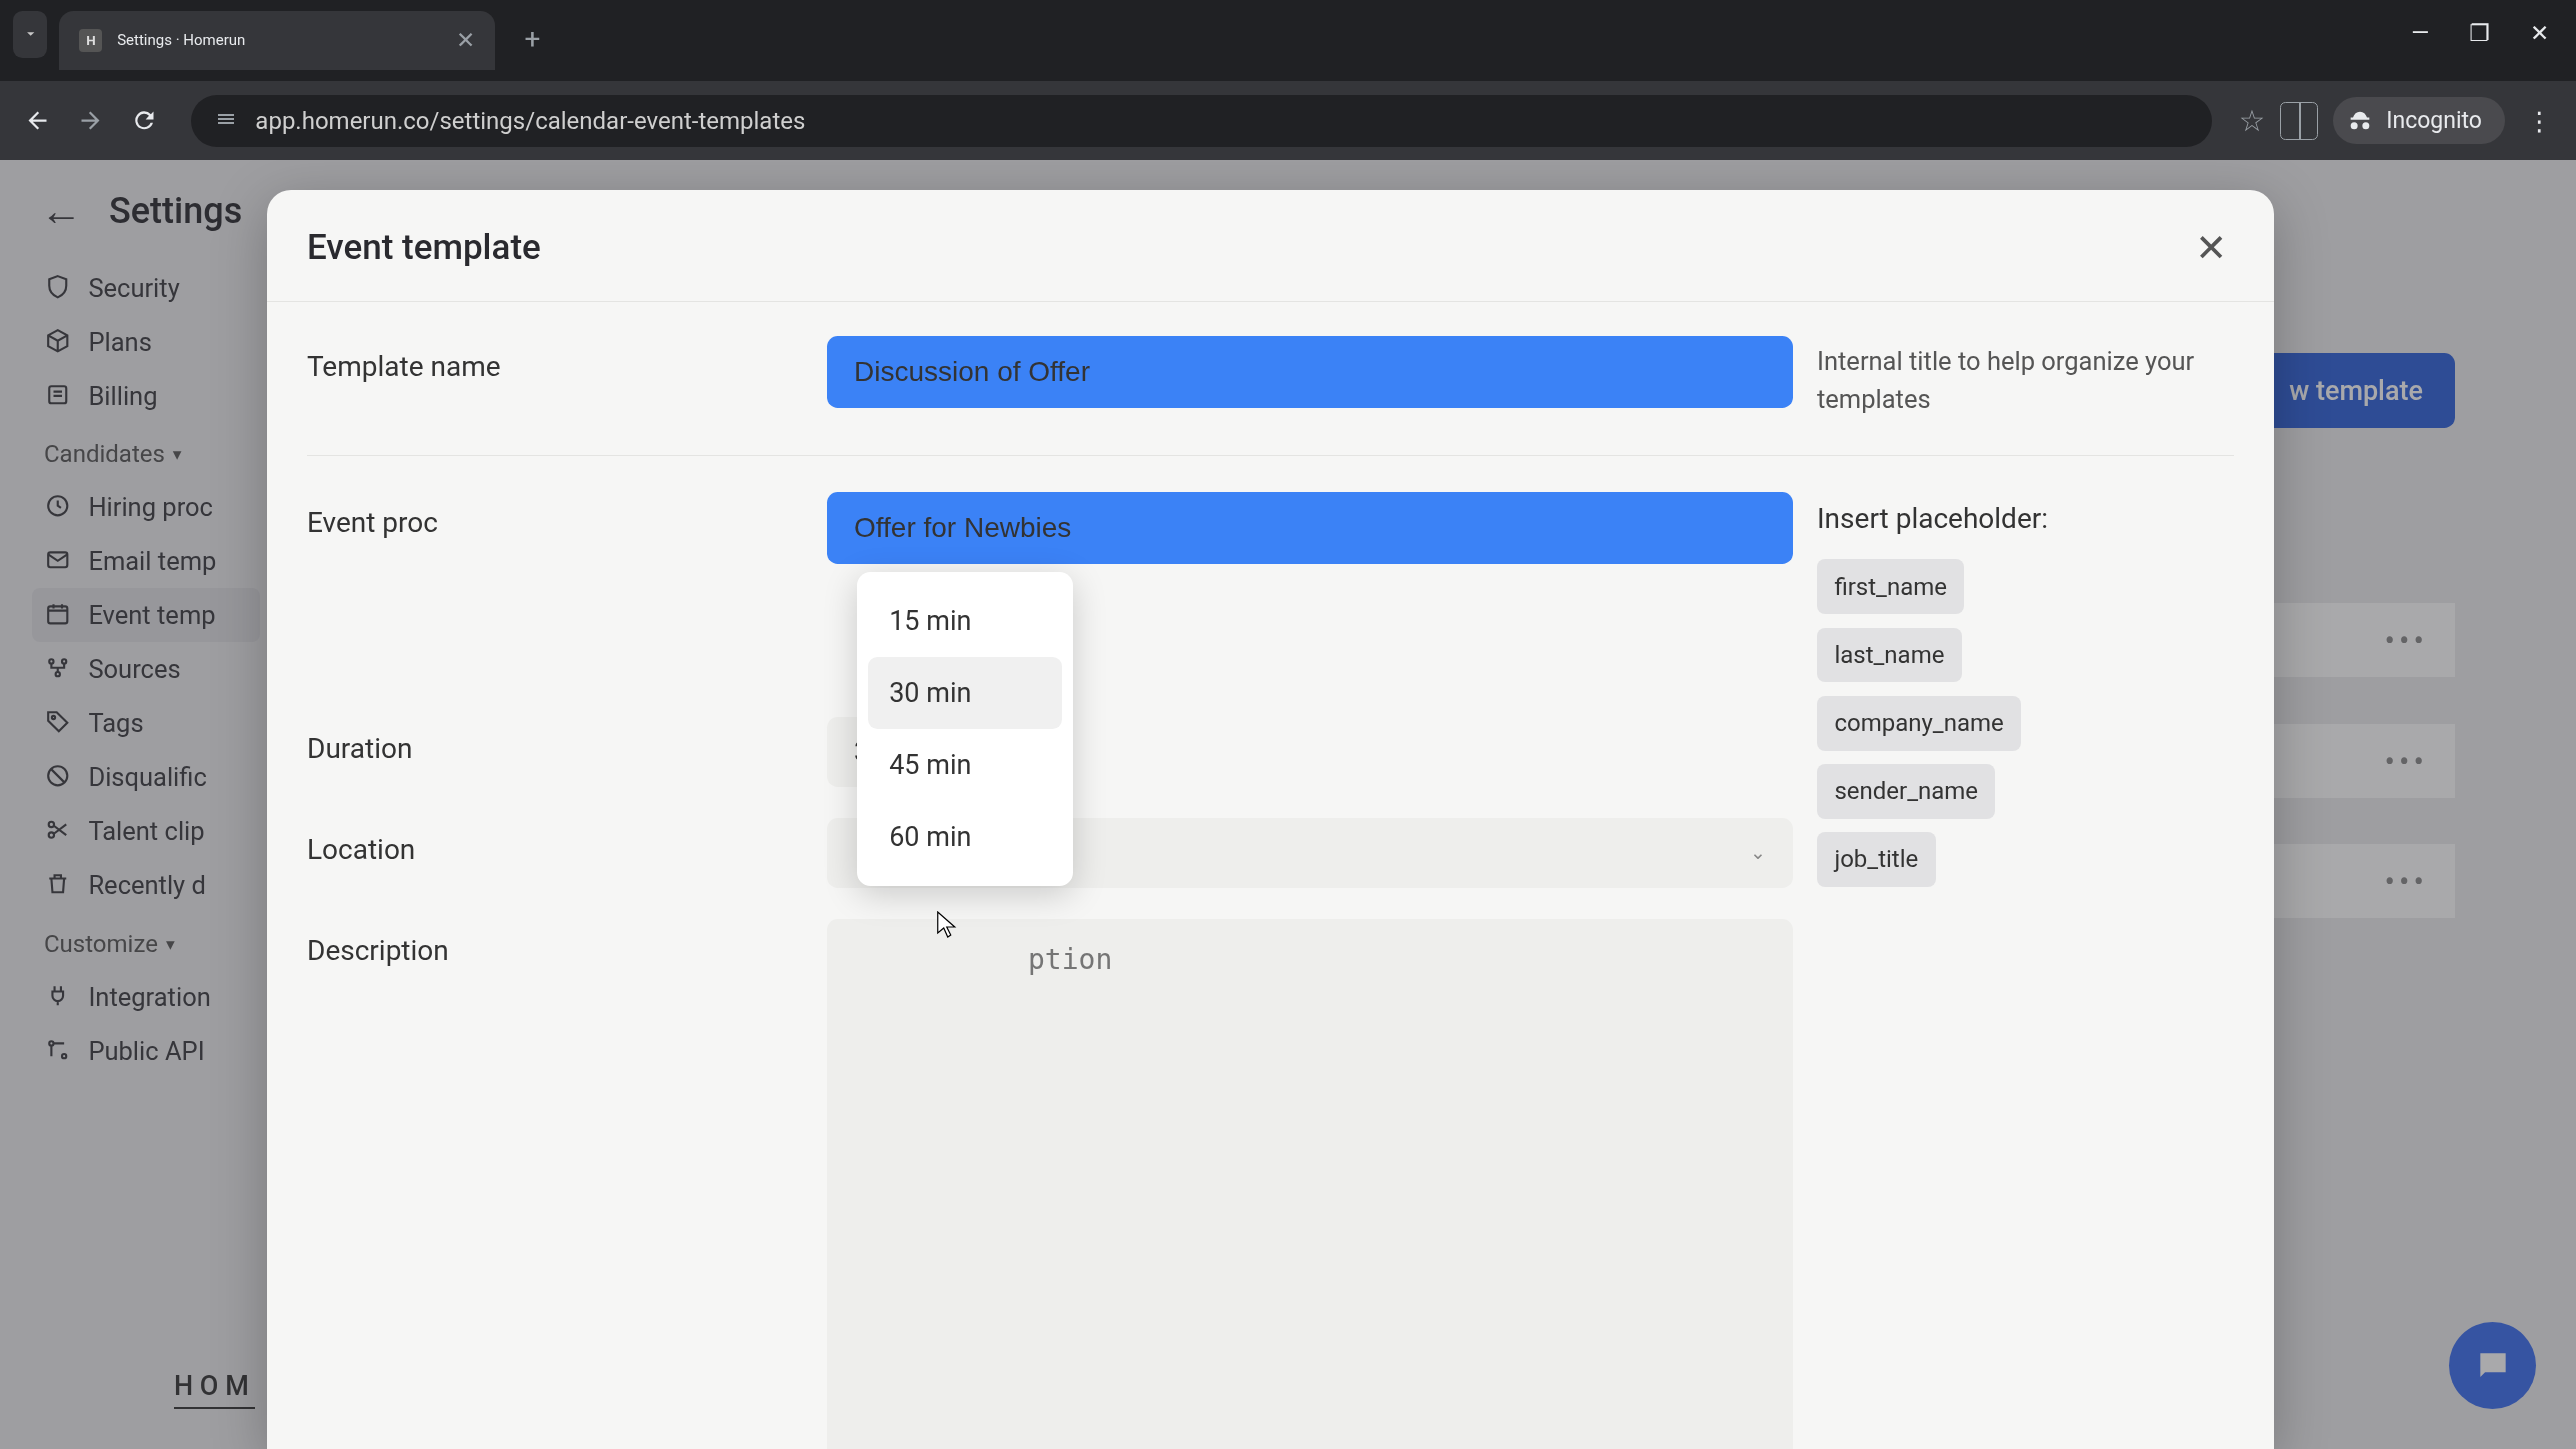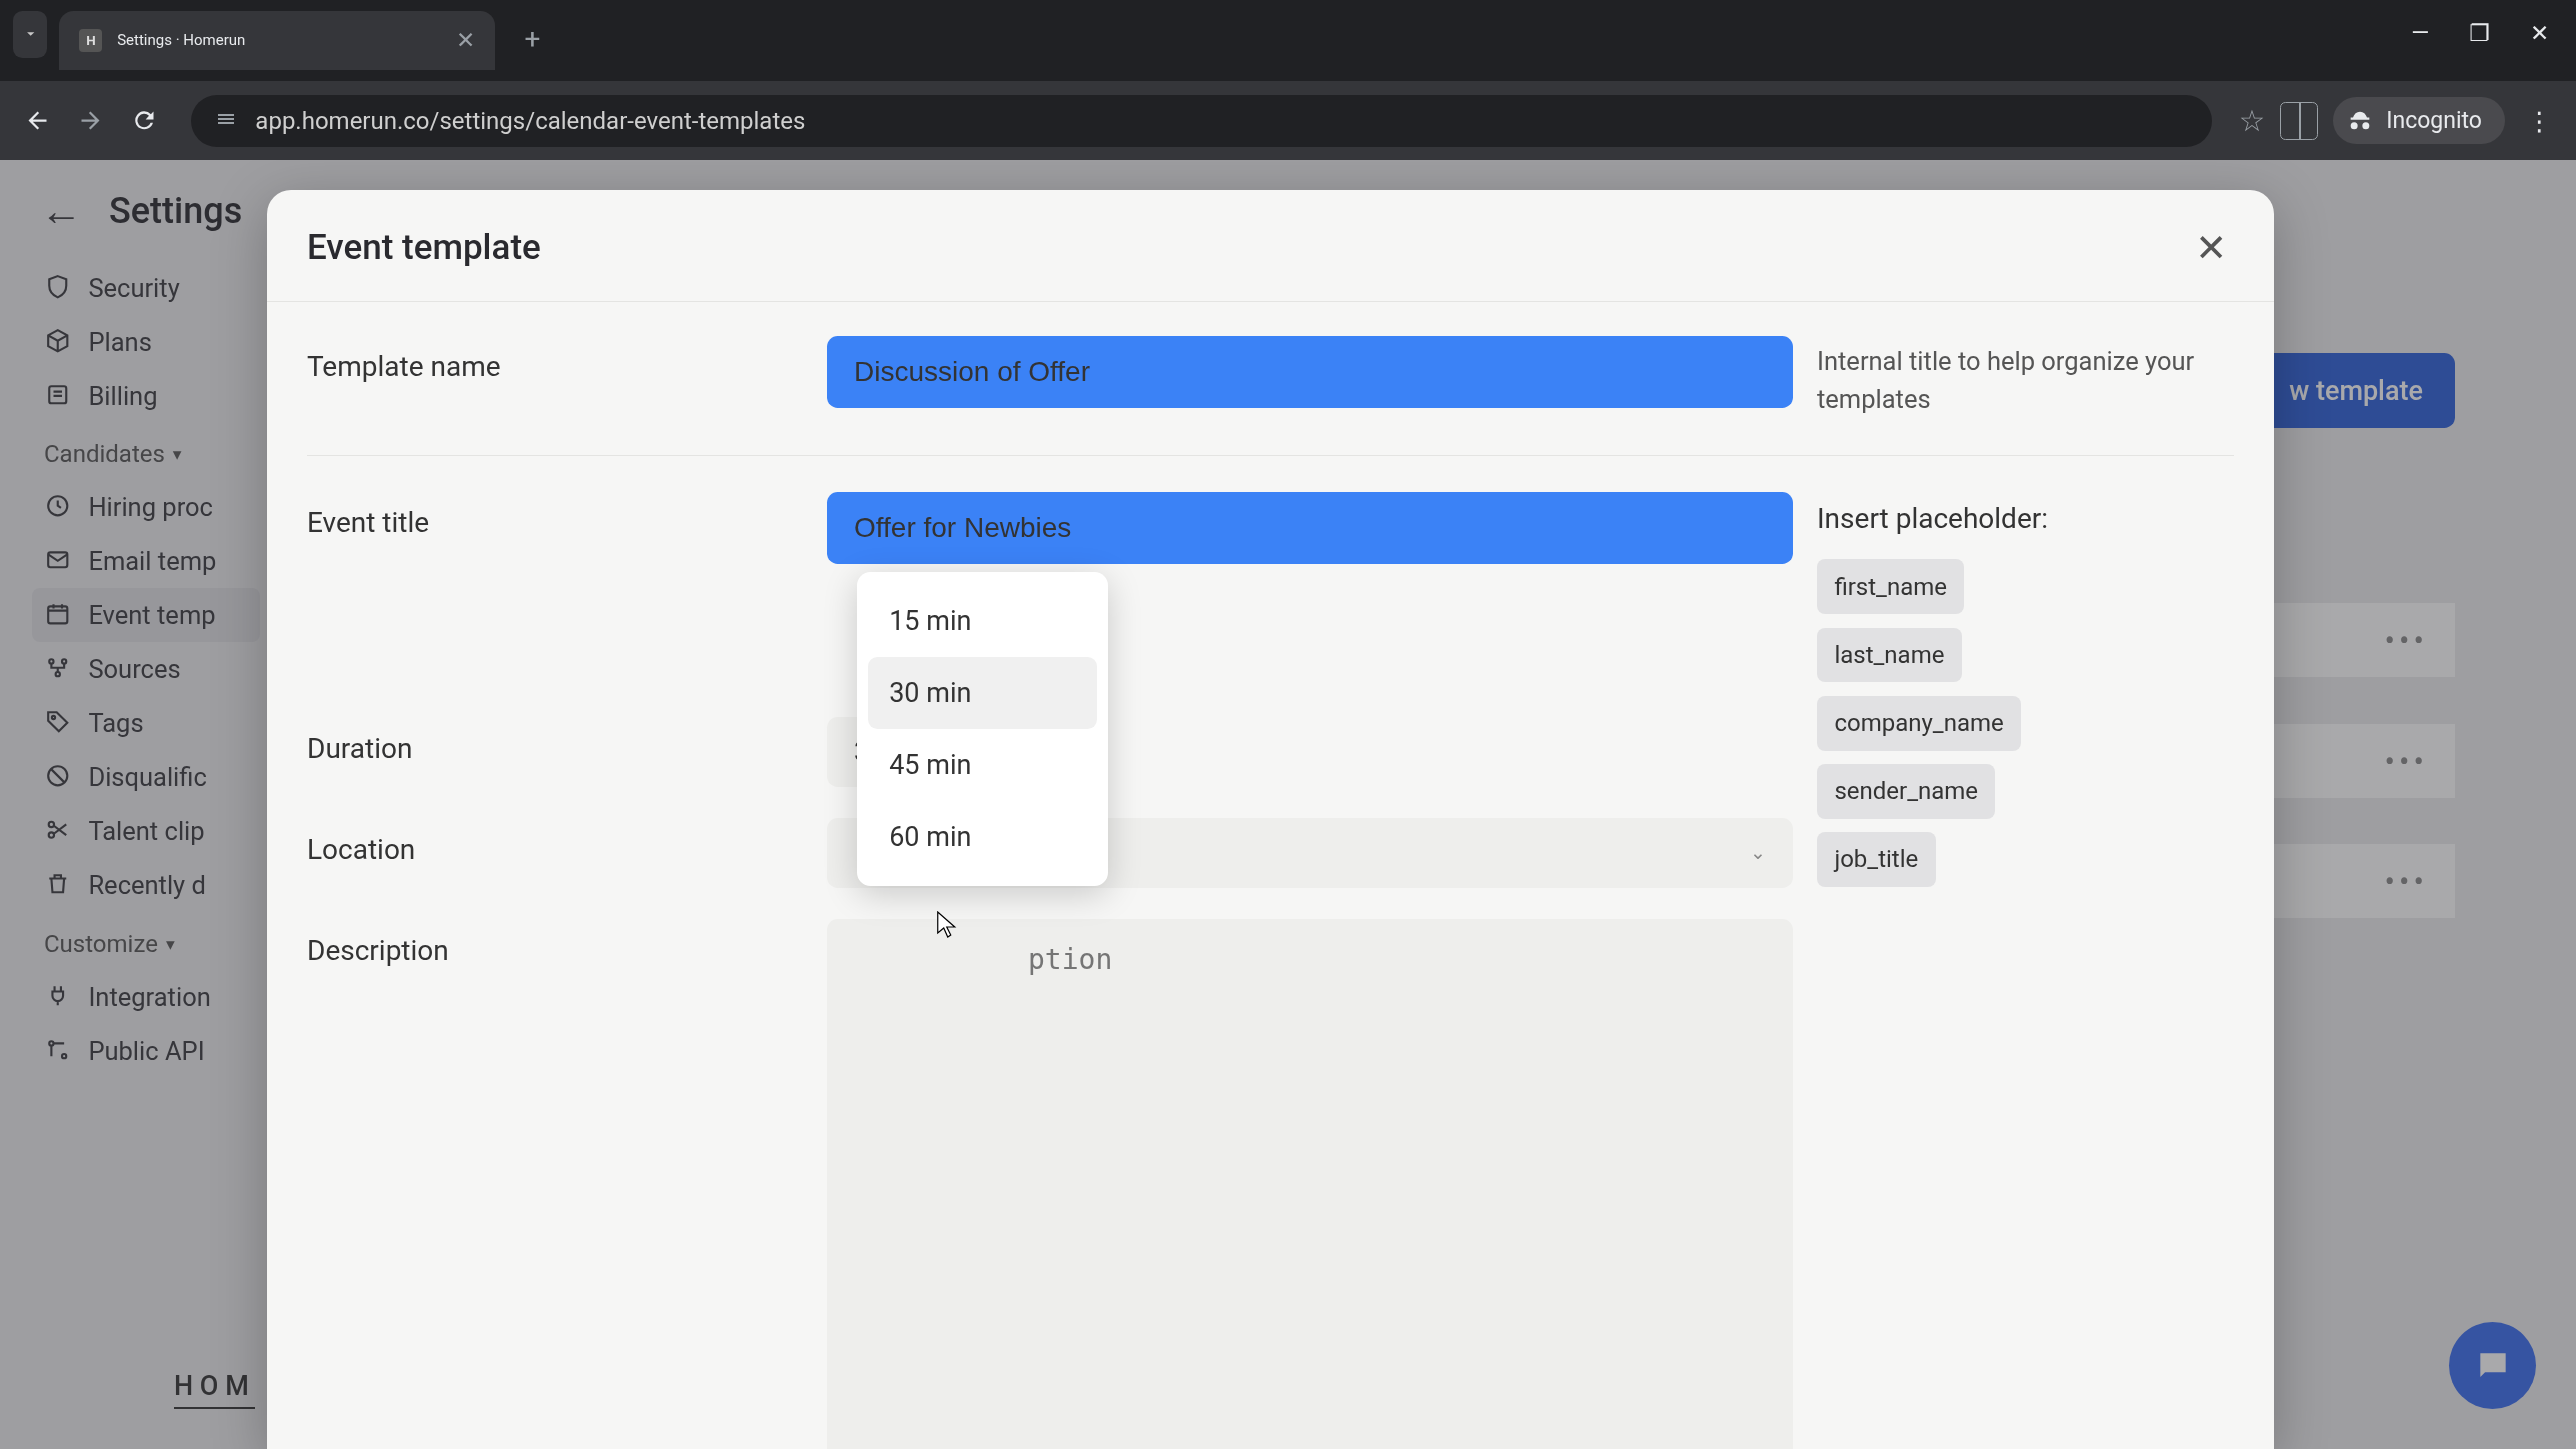--- a/index.html
+++ b/index.html
@@ -170,21 +170,21 @@
     width:100%;height:564px;background:#eeeeec;border:none;border-radius:10.7px;
     padding:24px 27px;font-size:28px;color:#888;resize:none;
   }
   
   .ph-label{font-size:28px;color:#333;margin-bottom:19px;}
   .chips{display:flex;flex-direction:column;gap:13.4px;align-items:flex-start;}
   .chip{background:#e1e1e3;border-radius:8px;padding:9.4px 17.4px;font-size:24px;color:#333;}
   
   
   .dropdown{
-    position:absolute; left:590px; top:382px; width:251px;
+    position:absolute; left:590px; top:382px; width:216px;
     background:#fff;border-radius:13.4px;box-shadow:0 8px 34px rgba(0,0,0,0.18);
     padding:13.4px 10.7px;
   }
   .dd-item{padding:20px 21.5px;font-size:27px;color:#333;border-radius:9.4px;}
   .dd-item.hover{background:#f0f0f0;}
   
   .cursor{
     position:absolute;left:936px;top:751px;width:21.5px;height:28px;
     pointer-events:none;
   }
@@ -418,21 +418,21 @@
 
       <div class="form-row sep">
         <div class="form-label">Template name</div>
         <div class="form-field">
           <input class="input" value="Discussion of Offer" style="">
         </div>
         <div class="form-hint">Internal title to help organize your templates</div>
       </div>
 
       <div class="form-row">
-        <div class="form-label">Event title</div>
+        <div class="form-label">Event proc</div>
         <div class="form-field">
           <input class="input" value="Offer for Newbies" style="">
         </div>
         <div class="form-hint">
           <div class="ph-label">Insert placeholder:</div>
           <div class="chips">
             <span class="chip">first_name</span>
             <span class="chip">last_name</span>
             <span class="chip">company_name</span>
             <span class="chip">sender_name</span>

